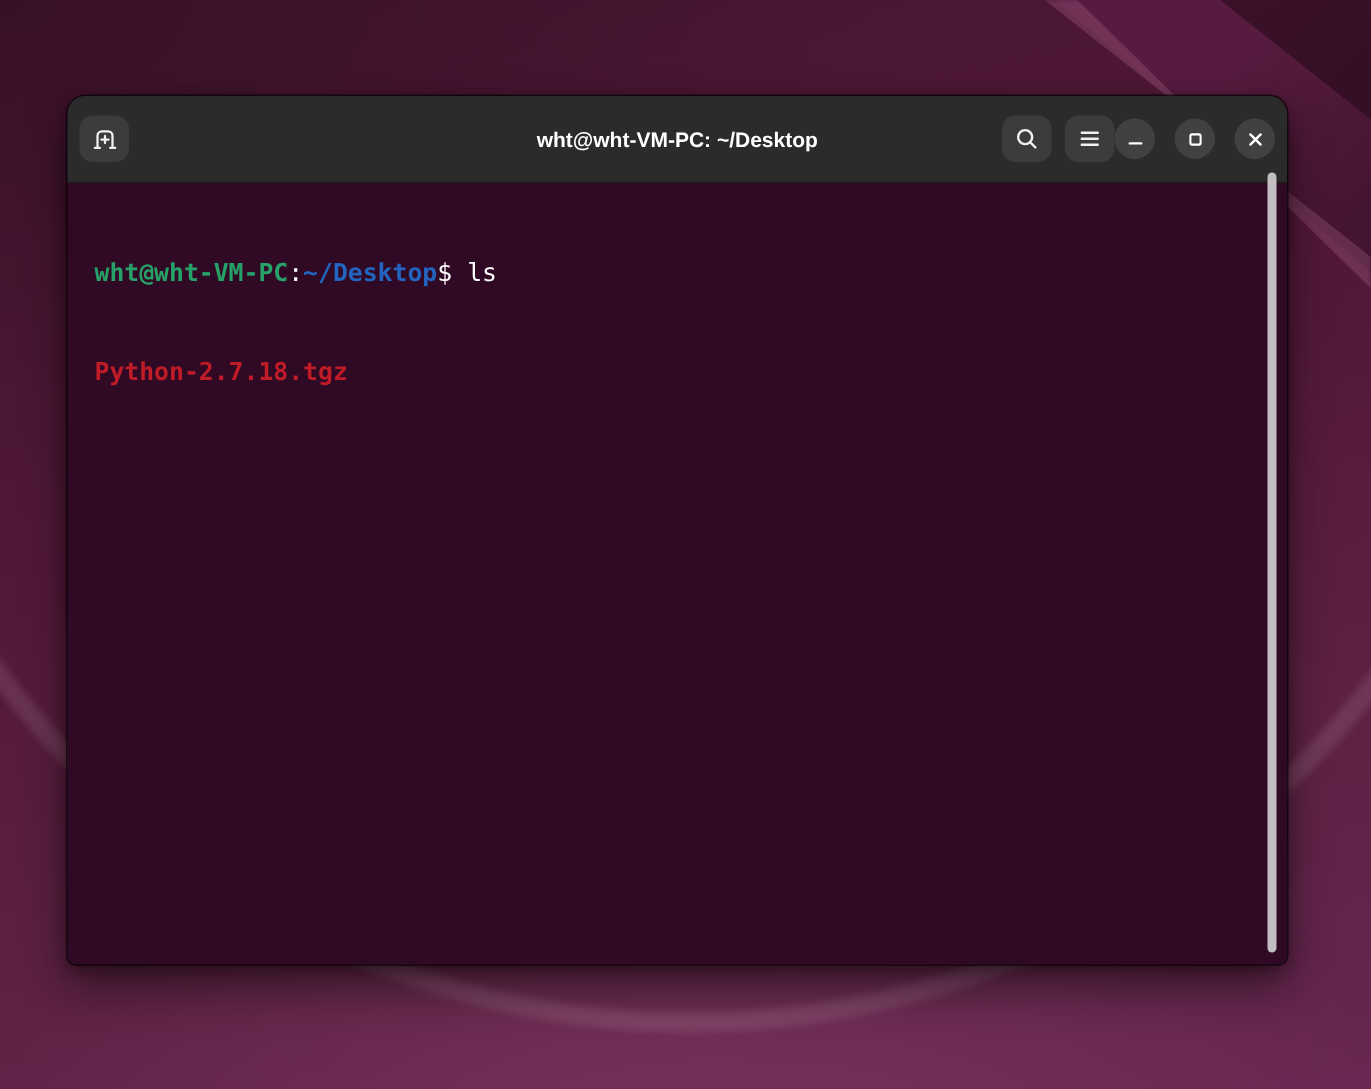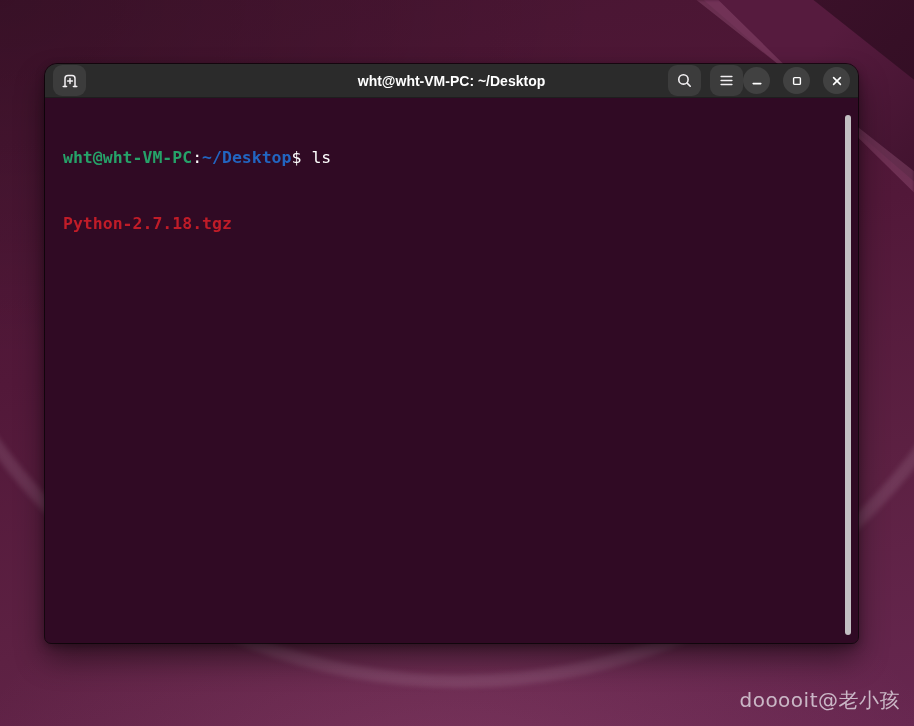--- a/index.html
+++ b/index.html
@@ -54,21 +54,21 @@
     width: 813px; height: 579px;
     border-radius: 12px 12px 6px 6px;
     background: var(--term-bg, #300a24);
     box-shadow: 0 16px 30px rgba(0,0,0,0.45), 0 3px 10px rgba(0,0,0,0.35);
     outline: 1px solid rgba(0,0,0,0.65);
   }
 
   
   .titlebar {
     position: relative;
-    height: 34px;
+    height: 58px;
     background: var(--titlebar-bg, #2b2b2b);
     border-radius: 12px 12px 0 0;
     border-bottom: 1px solid #1e1e1e;
     display: flex;
     align-items: center;
     padding: 0 8px;
   }
   .titlebar-title {
     position: absolute;
     left: 50%; top: 50%;
@@ -187,14 +187,13 @@
     </div>
 
     <div class="content">
       <div class="line"><span class="prompt-user">wht@wht-VM-PC</span><span class="prompt-sep">:</span><span class="prompt-path">~/Desktop</span><span class="prompt-sym">$</span><span class="cmd">ls</span></div>
       <div class="line"><span class="file-red">Python-2.7.18.tgz</span></div>
     </div>
 
     <div class="scrollbar"></div>
   </div>
 
-  <div class="watermark">dooooit@老小孩</div>
 </div>
 
 </body></html>

